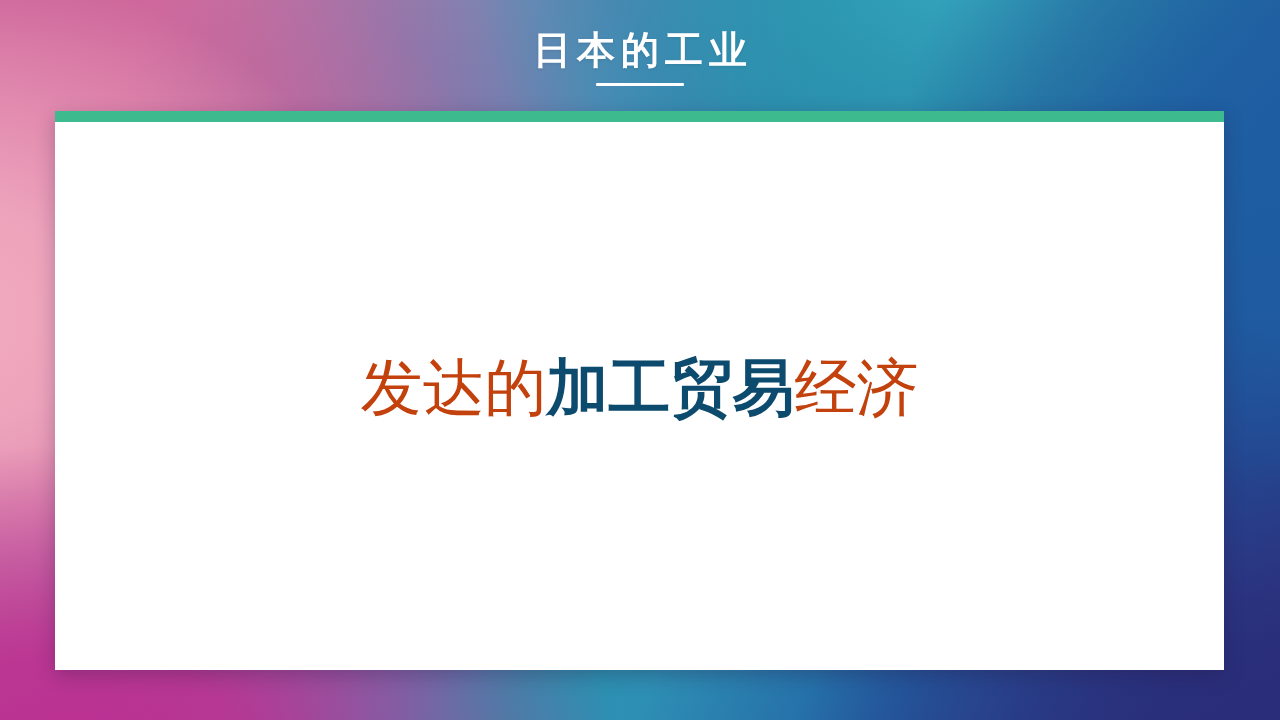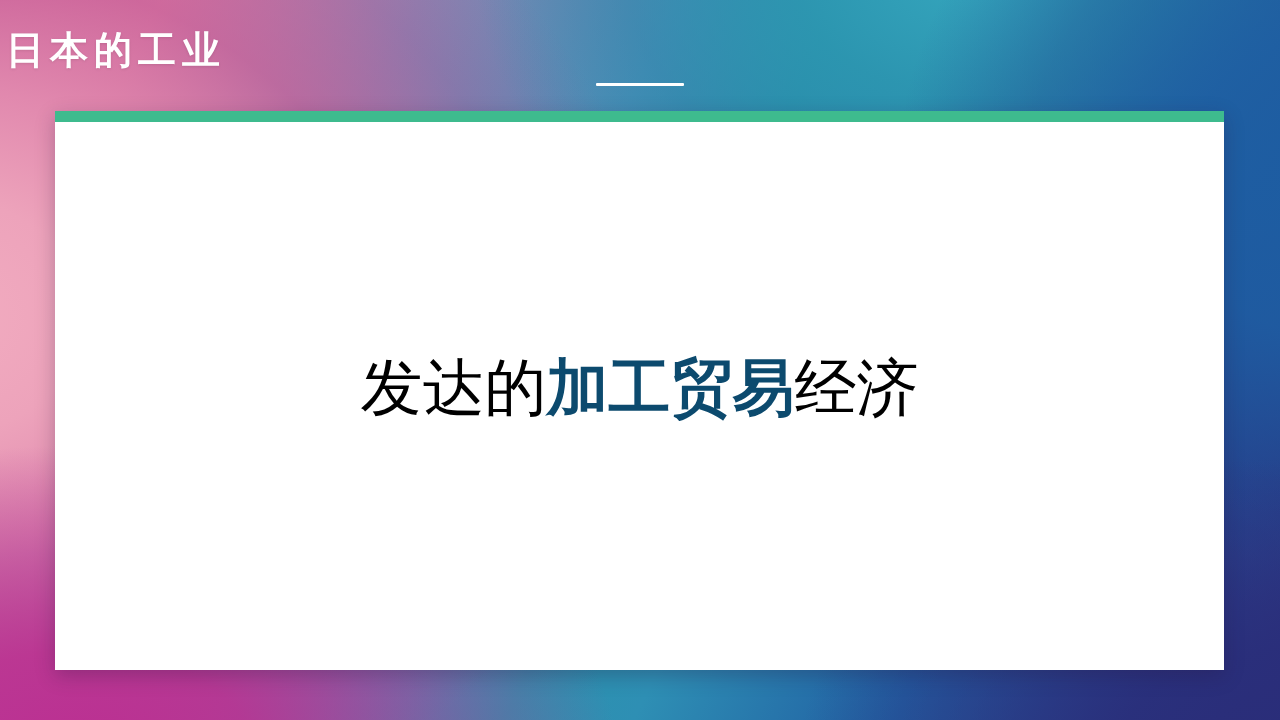--- a/index.html
+++ b/index.html
@@ -88,21 +88,21 @@
         rgba(45,50,125,0.45) 48%,
         rgba(45,50,125,0.0) 72%);
   }
 
   
   .title-block {
     position: absolute;
     top: 28px;
     left: 0;
     width: 1280px;
-    text-align: left;
+    text-align: center;
     z-index: 5;
   }
   .slide-title {
     display: block;
     font-size: 38px;
     font-weight: bold;
     color: #ffffff;
     letter-spacing: 6px;
     line-height: 44px;
     text-indent: 6px;
@@ -153,21 +153,21 @@
     line-height: 78px;
     color: #414141;
     font-weight: normal;
     letter-spacing: 0px;
     white-space: nowrap;
     margin: 0;
     position: relative;
     top: -8px;
   }
   .headline .hl-plain {
-    color: #000000;
+    color: #c2410c;
     font-weight: normal;
     font-family: Liberation Serif, serif;
   }
   .headline .hl-accent {
     color: #0c4a6e;
     font-weight: bold;
   }
 </style>
 </head>
 <body>

